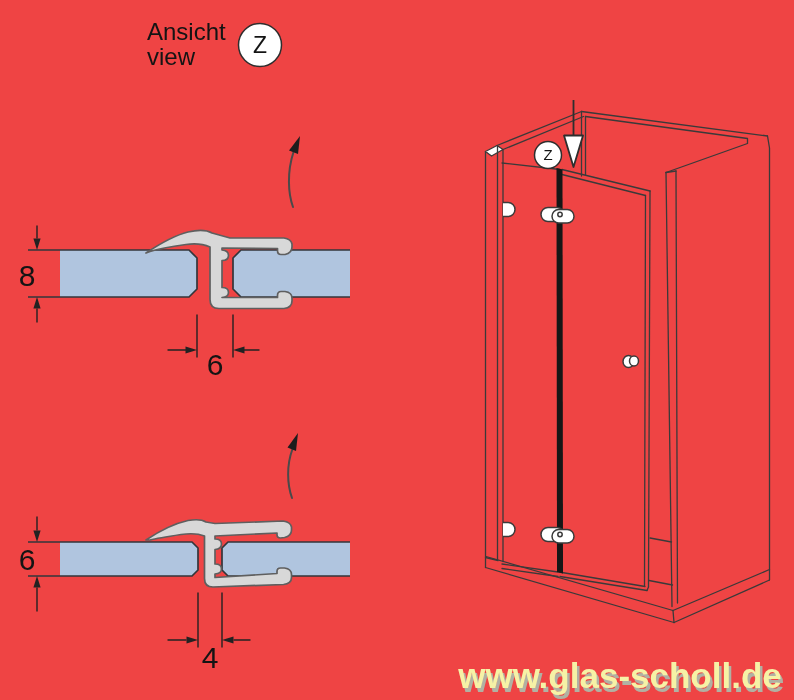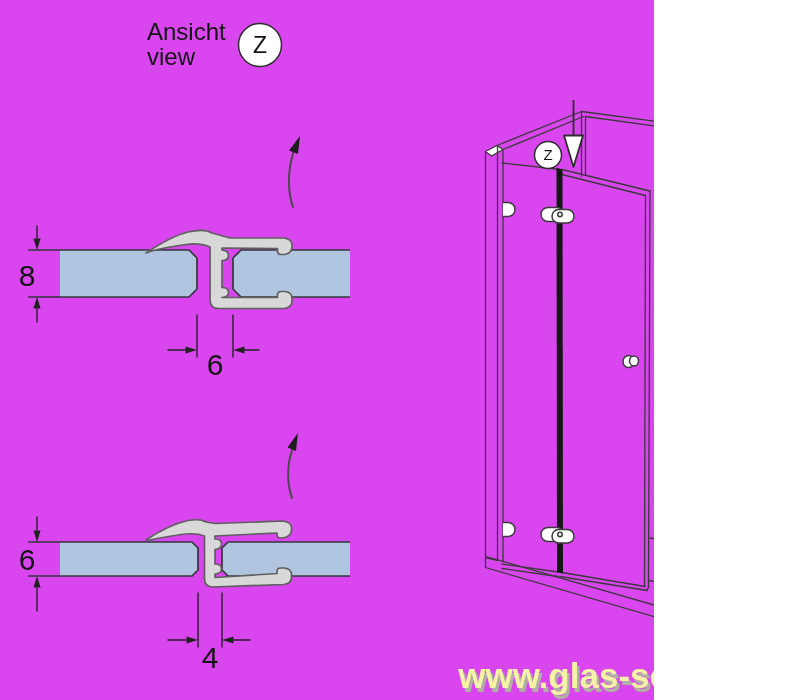--- a/index.html
+++ b/index.html
@@ -1,16 +1,16 @@
 <!DOCTYPE html>
 <html><head>
 <meta charset="utf-8">
 <style>
   html,body{margin:0;padding:0;background:#ffffff;}
-  #stage{position:relative;width:654px;height:700px;background:#d946ef;overflow:hidden;
+  #stage{position:relative;width:794px;height:700px;background:#ef4444;overflow:hidden;
          font-family:"Liberation Sans", sans-serif;}
   svg{position:absolute;left:0;top:0;}
   .ln{stroke:#3a3a3a;stroke-width:1.3;fill:none;stroke-linejoin:round;stroke-linecap:round;}
   .face{stroke:#3a3a3a;stroke-width:1.3;fill:#ffffff;stroke-linejoin:round;}
   .glass{fill:#b0c5df;stroke:none;}
   .gline{stroke:#33363b;stroke-width:1.7;fill:none;stroke-linejoin:round;}
   .profile{fill:#d8d8d8;stroke:#5f5f5f;stroke-width:1.7;stroke-linejoin:round;stroke-linecap:round;}
   .dim{stroke:#222222;stroke-width:1.4;fill:none;stroke-linecap:round;}
   .dimhead{fill:#222222;stroke:none;}
   .num{font-family:"Liberation Sans",sans-serif;font-size:30px;fill:#141414;text-anchor:middle;}

